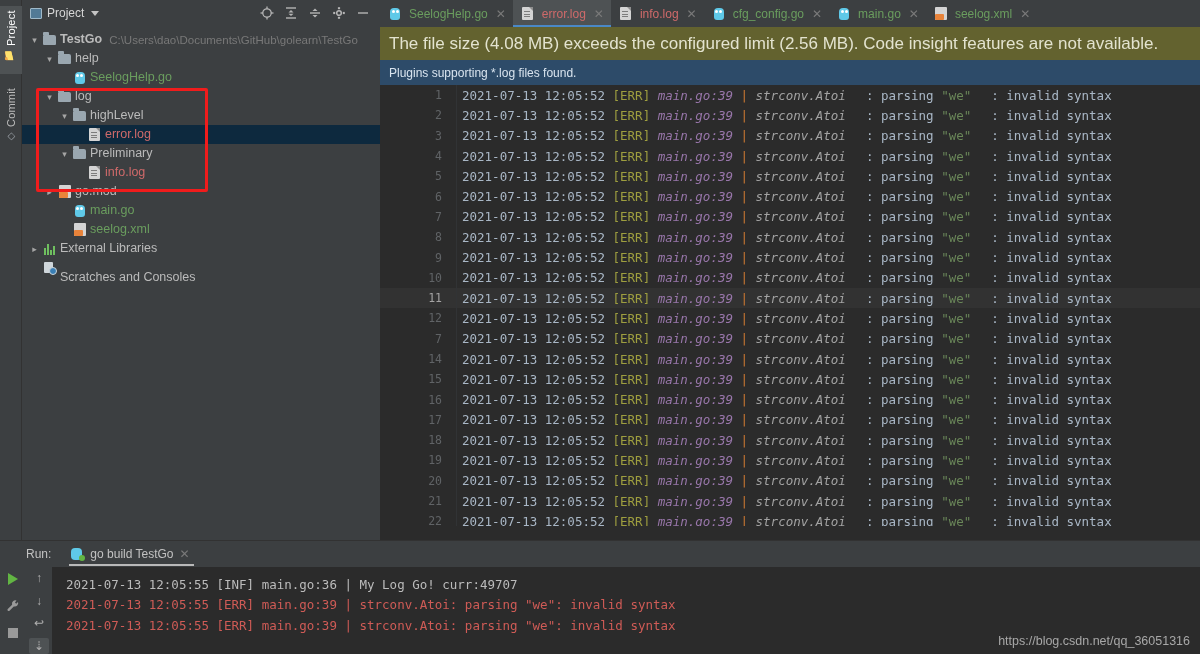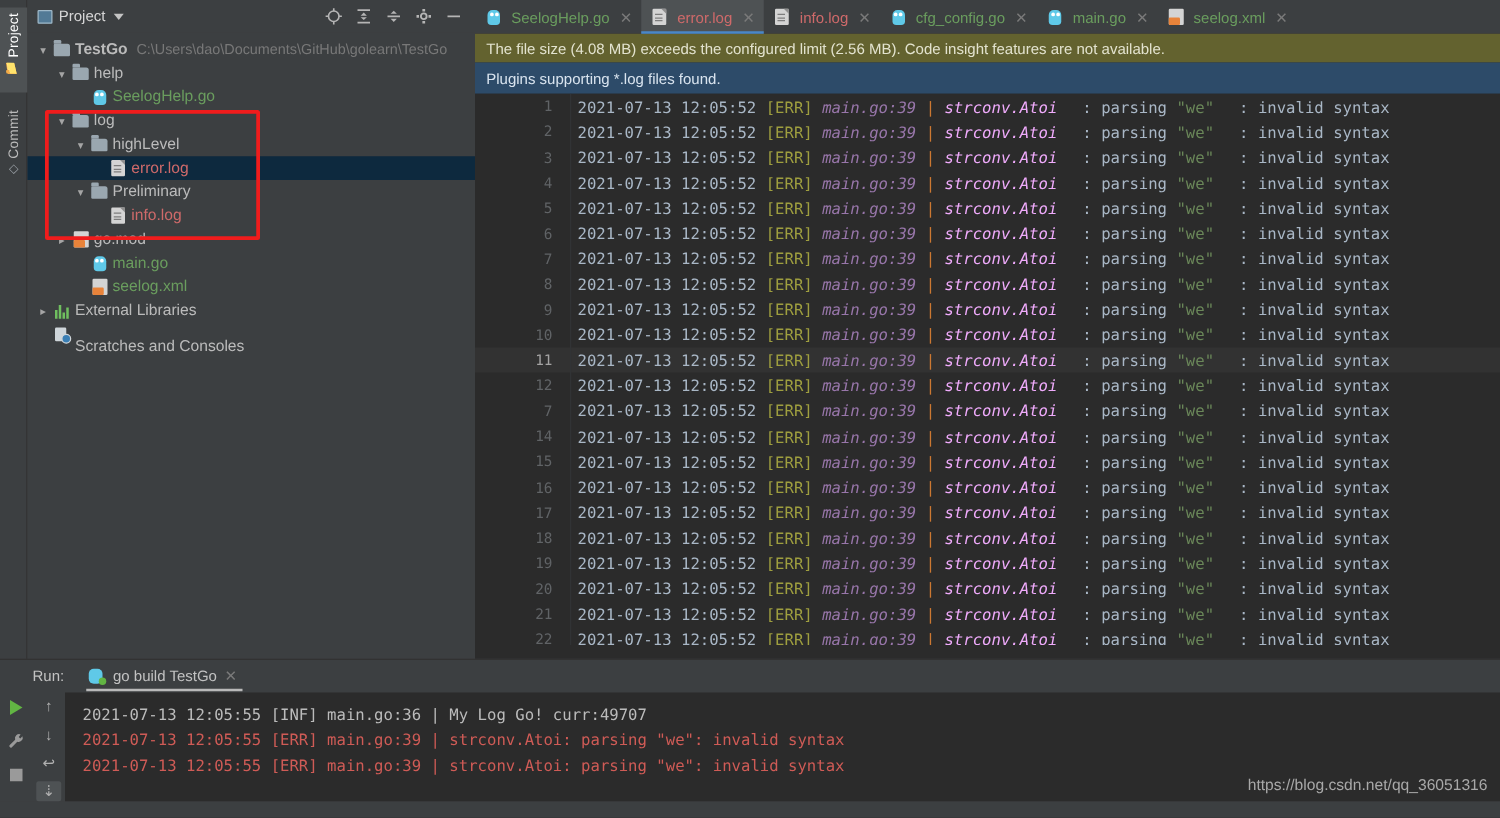--- a/index.html
+++ b/index.html
@@ -81,43 +81,43 @@
   .tabbar { height: 27px; background: #3c3f41; display: flex; align-items: stretch; }
   .tab {
     display: flex; align-items: center; gap: 5px; padding: 0 7px 0 8px;
     font-size: 12px; color: #a0c49a; position: relative; cursor: default;
   }
   .tab .x { color: #7a7a7a; font-size: 12px; margin-left: 3px; }
   .tab.active { background: #4e5254; }
   .tab.active::after { content: ""; position: absolute; left: 0; right: 0; bottom: 0; height: 2px; background: #4a88c7; }
 
   .notice {
-    height: 23px; display: flex; align-items: center; padding-left: 9px;
-    font-size: 12px; color: #e3e3cf; background: #63622f;
+    height: 33px; display: flex; align-items: center; padding-left: 9px;
+    font-size: 17px; color: #e3e3cf; background: #63622f;
   }
   .notice2 { height: 25px; display: flex; align-items: center; padding-left: 9px;
     font-size: 12px; color: #d9e4ef; background: #2d4b69; }
 
   .code { position: relative; background: #2b2b2b; height: 441px; overflow: hidden; font-family: "DejaVu Sans Mono", monospace; }
   .cline { height: 20.3px; display: flex; align-items: center; font-size: 12.5px; white-space: pre; }
   .cline.cur { background: #323232; }
   .gut { width: 72px; text-align: right; padding-right: 10px; color: #606366; font-size: 11.5px; flex: none; }
   .cline.cur .gut { color: #a4a3a3; }
   .gutline { position: absolute; left: 76px; top: 0; bottom: 0; width: 1px; background: #313335; }
   .src { padding-left: 10px; }
   .t-ts   { color: #a9b7c6; }
   .t-lvl  { color: #9e9e3f; }
   .t-loc  { color: #9876aa; font-style: italic; }
   .t-pipe { color: #cc7832; }
-  .t-fn   { color: #f0abfc; font-style: italic; }
+  .t-fn   { color: #a3a3a3; font-style: italic; }
   .t-txt  { color: #a9b7c6; margin-left: 20px; }
   .t-str  { color: #6a8759; }
 
   
-  .run-panel { position: absolute; left: 0; top: 527px; width: 1200px; height: 114px; background: #3c3f41; border-top: 1px solid #323232; }
+  .run-panel { position: absolute; left: 0; top: 540px; width: 1200px; height: 114px; background: #3c3f41; border-top: 1px solid #323232; }
   .run-head { height: 26px; display: flex; align-items: center; padding-left: 26px; font-size: 12px; color: #c2c2c2; }
   .run-tab { display: flex; align-items: center; gap: 6px; margin-left: 18px; padding: 0 8px 0 2px; position: relative; height: 26px; }
   .run-tab::after { content: ""; position: absolute; left: 0; right: 4px; bottom: 1px; height: 2px; background: #b9b9b9; }
   .run-tab .x { color: #7a7a7a; font-size: 12px; }
   .gobuild-ico { width: 13px; height: 14px; position: relative; }
   .gobuild-ico .b { position: absolute; left: 0; top: 1px; width: 11px; height: 12px; background: #5fc9e8; border-radius: 4px; }
   .gobuild-ico .g { position: absolute; right: -1px; bottom: 0; width: 6px; height: 6px; background: #62b543; border-radius: 50%; }
 
   .run-body { position: absolute; left: 0; top: 26px; right: 0; bottom: 0; display: flex; }
   .run-side { width: 26px; display: flex; flex-direction: column; align-items: center; padding-top: 3px; gap: 9px; }

